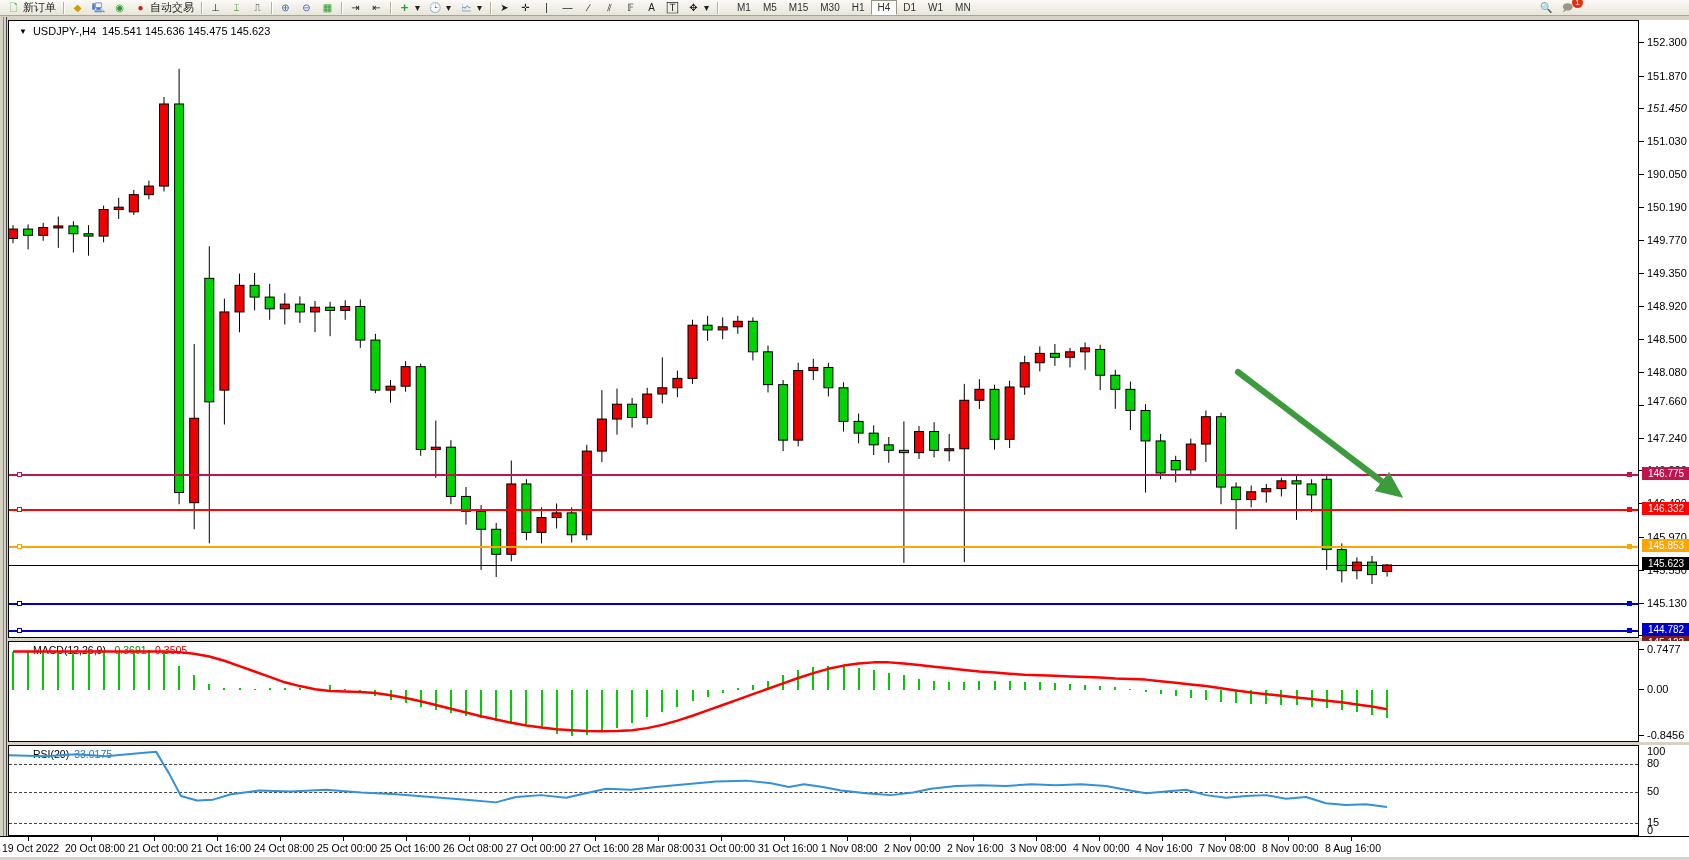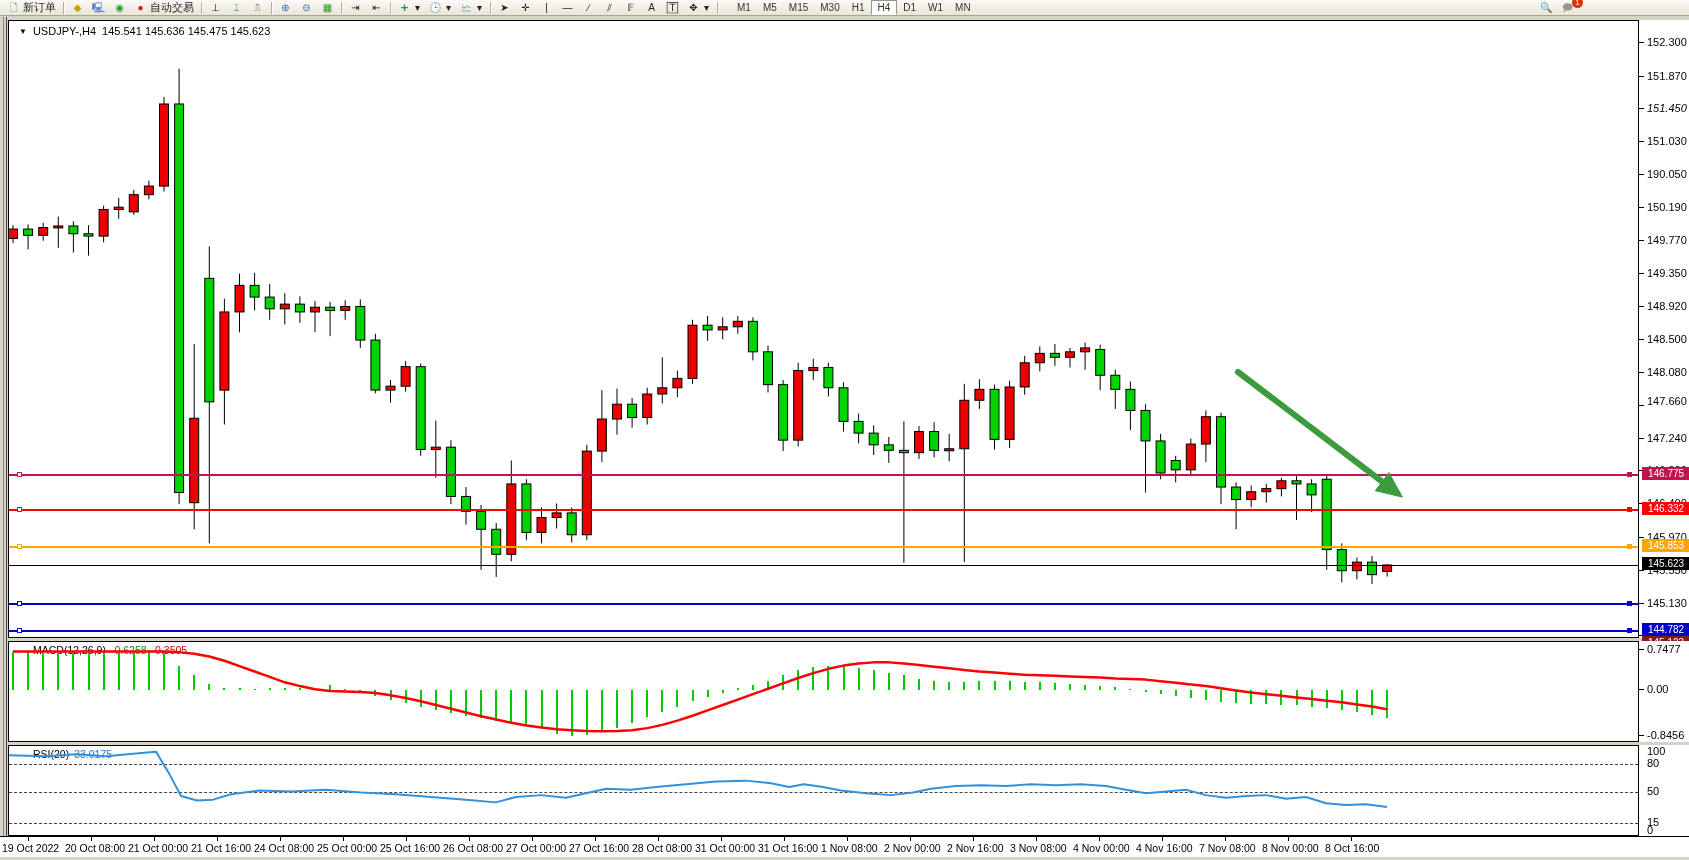--- a/index.html
+++ b/index.html
@@ -424,21 +424,21 @@
     <div class="price-badge" style="top: 488.578px; background: rgb(255, 2, 2);">146.332</div>
     <div class="price-badge" style="top: 526.026px; background: rgb(255, 165, 0);">145.853</div>
     <div class="price-badge" style="top: 544.008px; background: rgb(0, 0, 0);">145.623</div>
     <div class="price-badge" style="top: 583.098px; background: #7f1d1d; margin-top: 40px;">145.123</div>
     <div class="price-badge" style="top: 609.757px; background: rgb(0, 0, 200);">144.782</div>
   </div>
 
 <div class="panel" id="macd-panel" style="left:8px; top:641px; width:1631px; height:101px;">
   <div class="ind-label">
     <span>MACD(12,26,9)</span>
-    <span style="color:#009000;">-0.6258</span>
+    <span style="color:#009000;">-0.3691</span>
     <span style="color:#D00000;">-0.3505</span>
   </div>
   <div id="macd-bars">
       <div style="position: absolute; left: 3px; top: 9.592px; width: 2px; height: 38.808px; background: rgb(0, 204, 0);"></div>
       <div style="position: absolute; left: 18.1px; top: 9.053px; width: 2px; height: 39.347px; background: rgb(0, 204, 0);"></div>
       <div style="position: absolute; left: 33.2px; top: 9.592px; width: 2px; height: 38.808px; background: rgb(0, 204, 0);"></div>
       <div style="position: absolute; left: 48.3px; top: 10.131px; width: 2px; height: 38.269px; background: rgb(0, 204, 0);"></div>
       <div style="position: absolute; left: 63.4px; top: 9.592px; width: 2px; height: 38.808px; background: rgb(0, 204, 0);"></div>
       <div style="position: absolute; left: 78.5px; top: 9.053px; width: 2px; height: 39.347px; background: rgb(0, 204, 0);"></div>
       <div style="position: absolute; left: 93.6px; top: 9.592px; width: 2px; height: 38.808px; background: rgb(0, 204, 0);"></div>
@@ -578,21 +578,21 @@
     <div class="time-label" style="left: 317px;">25 Oct 00:00</div>
     <div class="time-tick" style="left: 406px;"></div>
     <div class="time-label" style="left: 380px;">25 Oct 16:00</div>
     <div class="time-tick" style="left: 469px;"></div>
     <div class="time-label" style="left: 443px;">26 Oct 08:00</div>
     <div class="time-tick" style="left: 532px;"></div>
     <div class="time-label" style="left: 506px;">27 Oct 00:00</div>
     <div class="time-tick" style="left: 595px;"></div>
     <div class="time-label" style="left: 569px;">27 Oct 16:00</div>
     <div class="time-tick" style="left: 658px;"></div>
-    <div class="time-label" style="left: 632px;">28 Oct 08:00</div>
+    <div class="time-label" style="left: 632px;">28 Mar 08:00</div>
     <div class="time-tick" style="left: 721px;"></div>
     <div class="time-label" style="left: 695px;">31 Oct 00:00</div>
     <div class="time-tick" style="left: 784px;"></div>
     <div class="time-label" style="left: 758px;">31 Oct 16:00</div>
     <div class="time-tick" style="left: 847px;"></div>
     <div class="time-label" style="left: 821px;">1 Nov 08:00</div>
     <div class="time-tick" style="left: 910px;"></div>
     <div class="time-label" style="left: 884px;">2 Nov 00:00</div>
     <div class="time-tick" style="left: 973px;"></div>
     <div class="time-label" style="left: 947px;">2 Nov 16:00</div>
@@ -600,14 +600,14 @@
     <div class="time-label" style="left: 1010px;">3 Nov 08:00</div>
     <div class="time-tick" style="left: 1099px;"></div>
     <div class="time-label" style="left: 1073px;">4 Nov 00:00</div>
     <div class="time-tick" style="left: 1162px;"></div>
     <div class="time-label" style="left: 1136px;">4 Nov 16:00</div>
     <div class="time-tick" style="left: 1225px;"></div>
     <div class="time-label" style="left: 1199px;">7 Nov 08:00</div>
     <div class="time-tick" style="left: 1288px;"></div>
     <div class="time-label" style="left: 1262px;">8 Nov 00:00</div>
     <div class="time-tick" style="left: 1351px;"></div>
-    <div class="time-label" style="left: 1325px;">8 Oct 16:00</div>
+    <div class="time-label" style="left: 1325px;">8 Aug 16:00</div>
   </div>
 
 </body></html>

